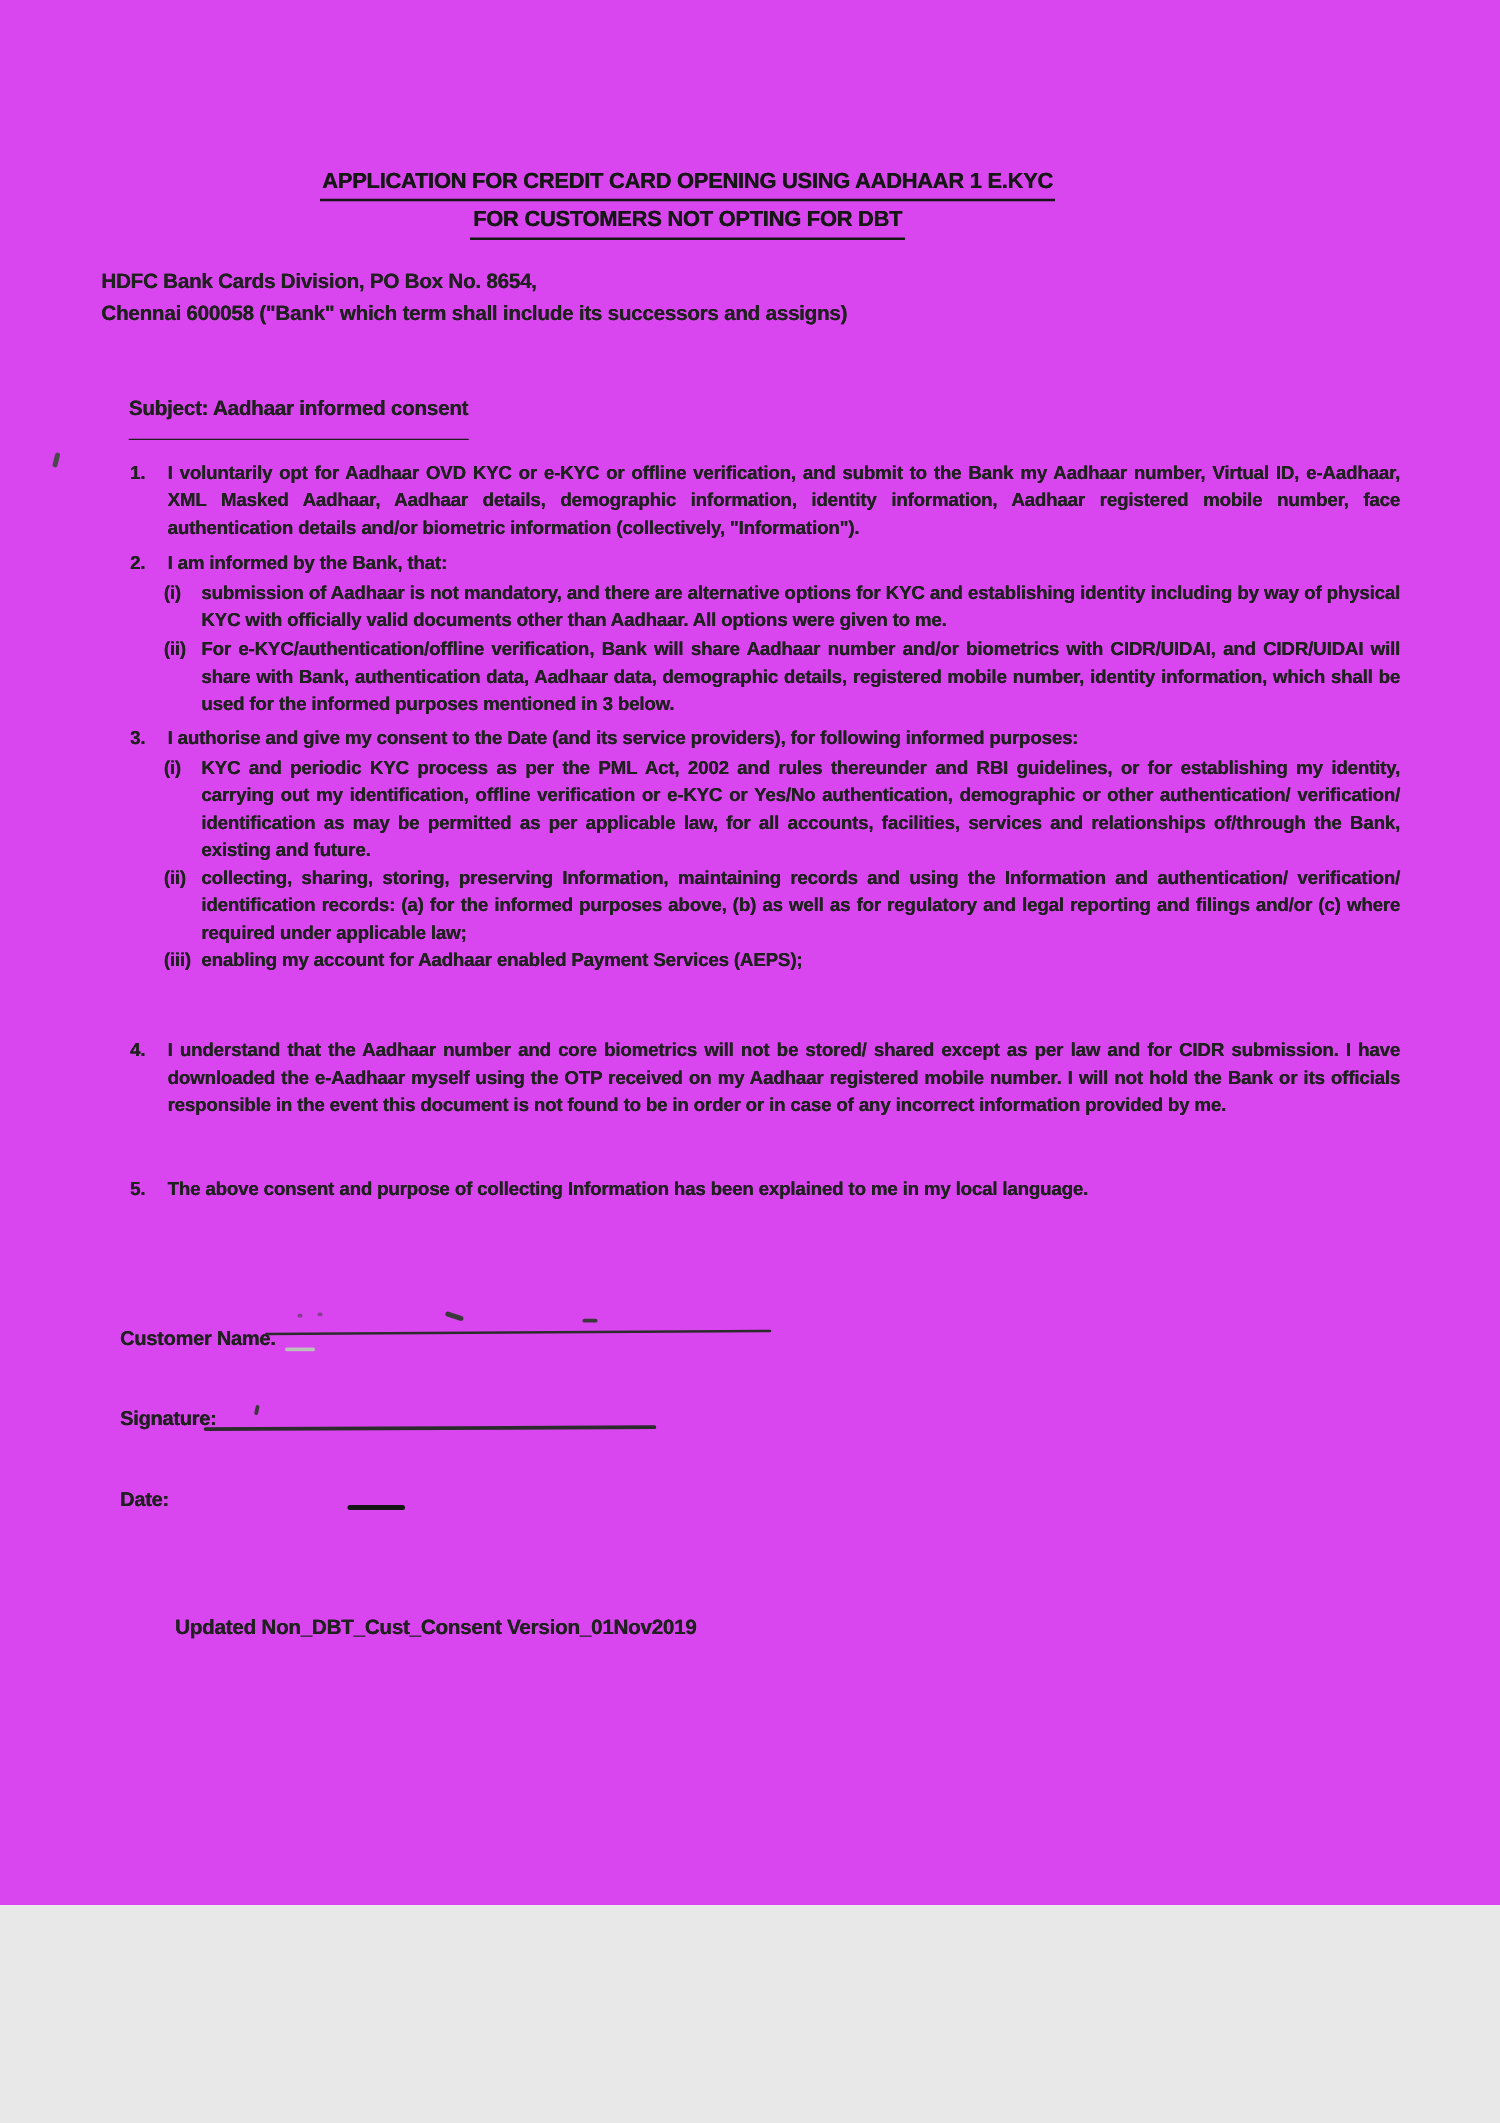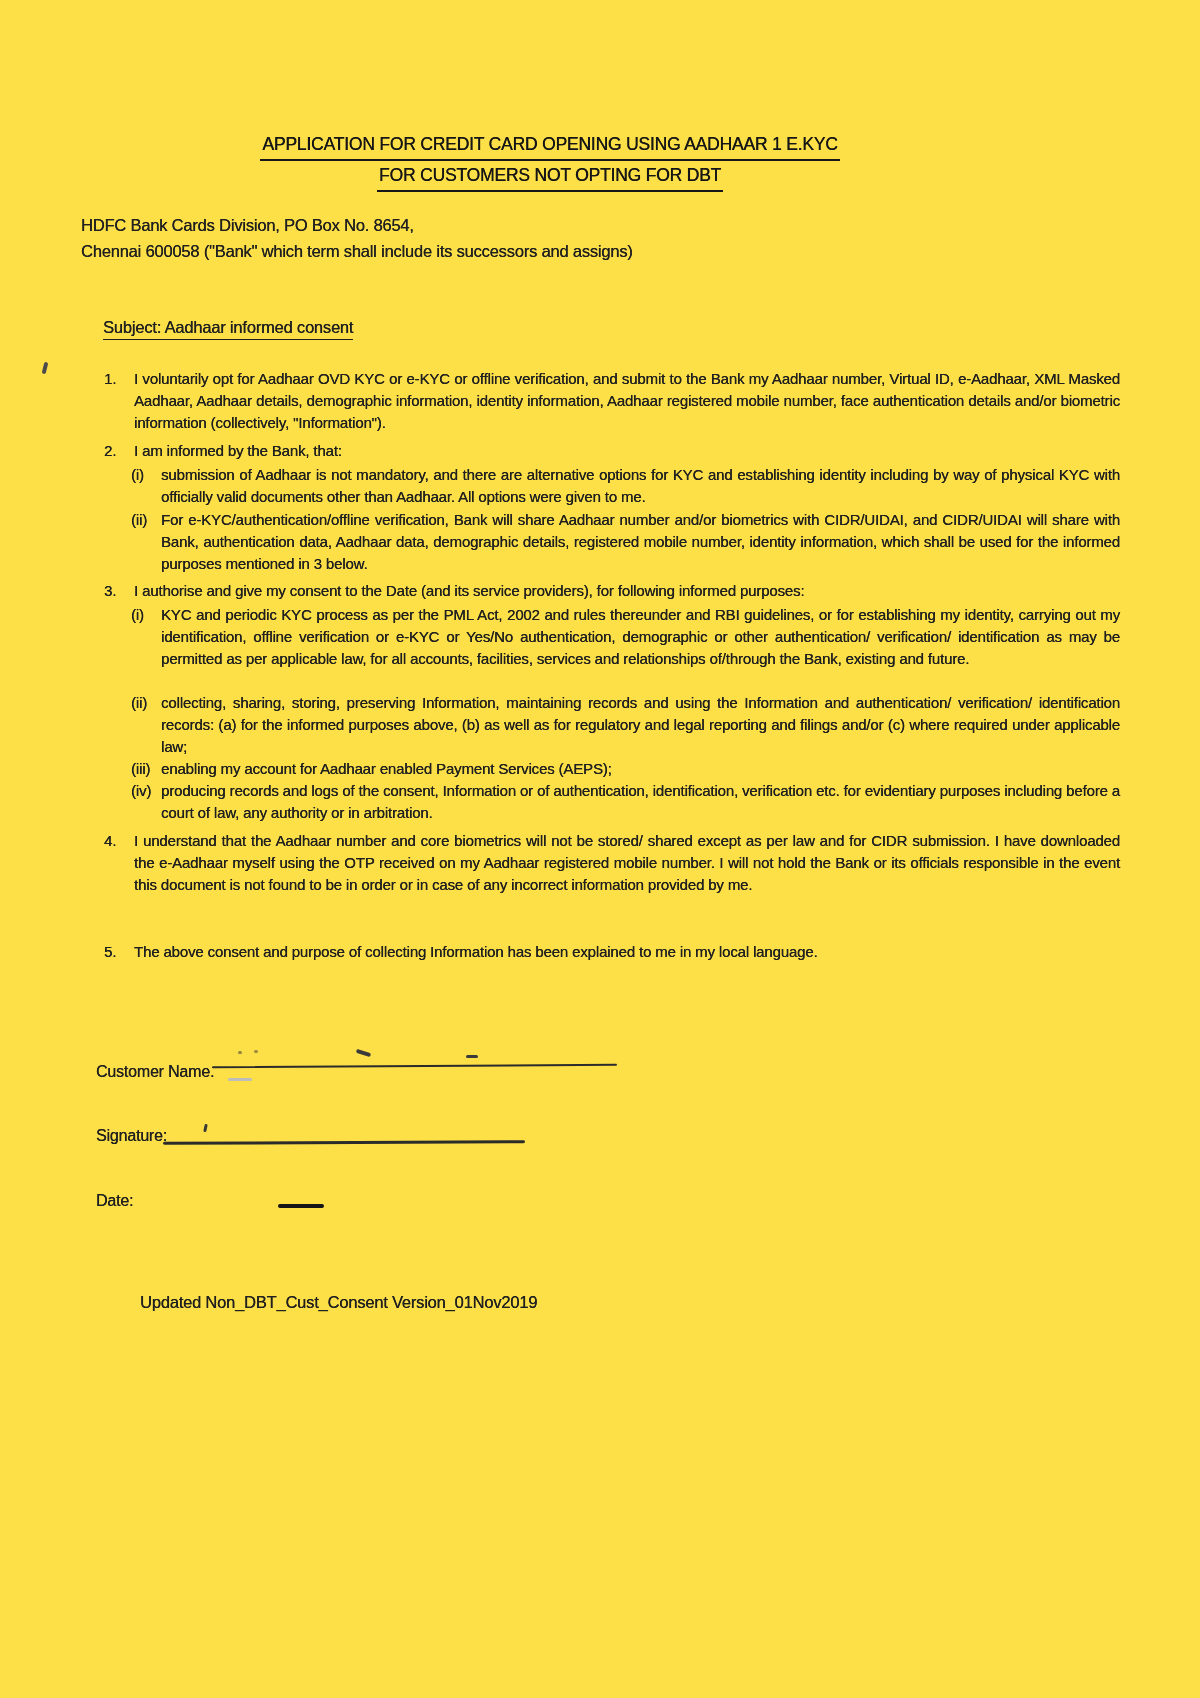--- a/index.html
+++ b/index.html
@@ -1,32 +1,32 @@
 <!DOCTYPE html>
 <html><head>
 <meta charset="utf-8">
 <style>
   html,body{margin:0;padding:0;background:#e8e8e8;}
   .page{
-    position:relative;width:1200px;height:1698px;background:#fde047;
+    position:relative;width:1200px;height:1524px;background:#d946ef;
     font-family:"Liberation Sans","DejaVu Sans",sans-serif;
-    color:#202020;overflow:hidden;
+    color:#202020;overflow:hidden;font-weight:bold;
   }
   
   .title-block{position:absolute;top:130px;left:0;width:1100px;text-align:center;
     font-size:17.5px;line-height:28px;letter-spacing:-0.2px;color:#161616;
     text-shadow:0.35px 0 0 currentColor;}
   .title-block .u{border-bottom:2px solid #161616;padding:0 2px 1px 2px;display:inline-block;}
   
   .to-block{position:absolute;top:212px;left:81px;font-size:16.5px;line-height:26.3px;
     letter-spacing:-0.2px;text-shadow:0.2px 0 0 currentColor;}
   
   .subject{position:absolute;top:318px;left:103px;font-size:16.5px;letter-spacing:-0.2px;
     text-shadow:0.25px 0 0 currentColor;}
-  .subject .u{border-bottom:1.6px solid #1d1d1d;padding-bottom:2px;display:inline-block;}
+  .subject .u{border-bottom:1.6px solid #1d1d1d;padding-bottom:14px;display:inline-block;}
   
   .clause,.subclause{
     position:absolute;font-size:15px;line-height:22px;letter-spacing:-0.15px;
     display:grid;grid-template-columns:minmax(30px,max-content) 1fr;
     text-shadow:0.2px 0 0 currentColor;
   }
   .clause{left:104px;width:1016px;}
   .subclause{left:131px;width:989px;}
   .clause-text,.subclause-text{text-align:justify;}
   .clause-head{text-align:left;}
@@ -106,24 +106,20 @@
     <span class="subclause-text">KYC and periodic KYC process as per the PML Act, 2002 and rules thereunder and RBI guidelines, or for establishing my identity, carrying out my identification, offline verification or e-KYC or Yes/No authentication, demographic or other authentication/ verification/ identification as may be permitted as per applicable law, for all accounts, facilities, services and relationships of/through the Bank, existing and future.</span>
   </div>
   <div class="subclause" id="c3ii">
     <span class="num">(ii)</span>
     <span class="subclause-text">collecting, sharing, storing, preserving Information, maintaining records and using the Information and authentication/ verification/ identification records: (a) for the informed purposes above, (b) as well as for regulatory and legal reporting and filings and/or (c) where required under applicable law;</span>
   </div>
   <div class="subclause" id="c3iii">
     <span class="num">(iii)</span>
     <span class="clause-head">enabling my account for Aadhaar enabled Payment Services (AEPS);</span>
   </div>
-  <div class="subclause" id="c3iv">
-    <span class="num">(iv)</span>
-    <span class="subclause-text">producing records and logs of the consent, Information or of authentication, identification, verification etc. for evidentiary purposes including before a court of law, any authority or in arbitration.</span>
-  </div>
 
   <div class="clause" id="c4">
     <span class="num">4.</span>
     <span class="clause-text">I understand that the Aadhaar number and core biometrics will not be stored/ shared except as per law and for CIDR submission. I have downloaded the e-Aadhaar myself using the OTP received on my Aadhaar registered mobile number. I will not hold the Bank or its officials responsible in the event this document is not found to be in order or in case of any incorrect information provided by me.</span>
   </div>
 
   <div class="clause" id="c5">
     <span class="num">5.</span>
     <span class="clause-head">The above consent and purpose of collecting Information has been explained to me in my local language.</span>
   </div>

